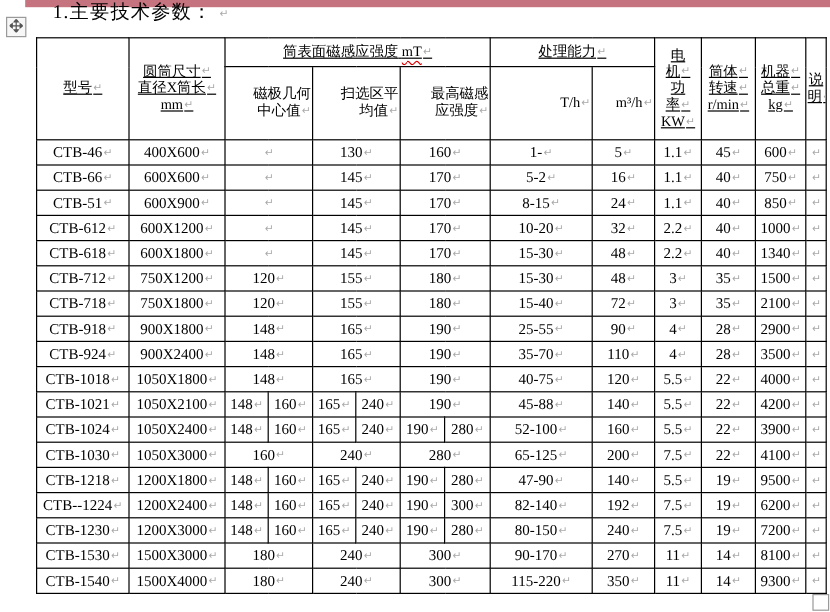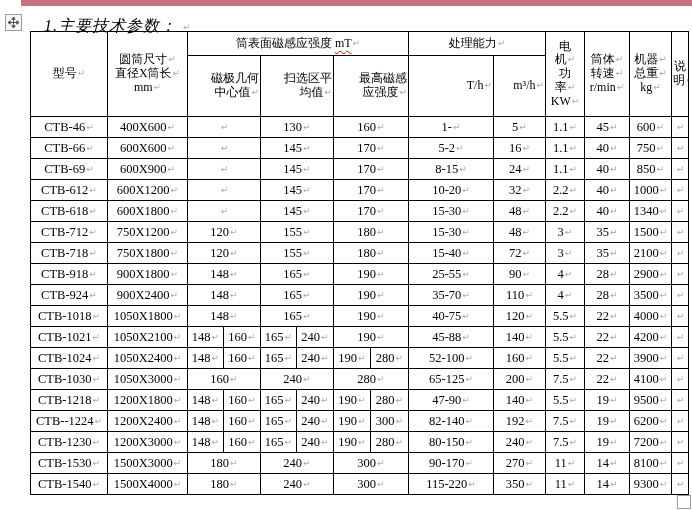--- a/index.html
+++ b/index.html
@@ -8,36 +8,36 @@
     background:#ffffff;
     font-family:"Liberation Serif","DejaVu Serif",serif;
     color:#000;
   }
   .accent-bar{position:absolute;left:21px;top:0;width:671px;height:6px;background:#c4737f;}
   .move-handle{
     position:absolute;left:5px;top:14px;width:15px;height:15px;
     border:1px solid #9a9a9a;background:#f7f7f7;
     display:flex;align-items:center;justify-content:center;
   }
-  .doc-title{position:absolute;left:44px;top:16px;font-size:16px;letter-spacing:1px;white-space:nowrap;font-style:italic;}
+  .doc-title{position:absolute;left:44px;top:0;font-size:16px;letter-spacing:1px;white-space:nowrap;}
   .pmark{
     color:#a9a9a9;font-size:9px;font-family:"DejaVu Sans",sans-serif;
     margin-left:1px;vertical-align:1px;font-weight:normal;
   }
   table.params{
     position:absolute;left:30px;top:31px;width:658px;
     border-collapse:collapse;table-layout:fixed;
   }
   table.params th, table.params td{
     border:1px solid #000;text-align:center;vertical-align:middle;
     padding:0 1px;overflow:hidden;white-space:nowrap;
   }
   table.params th{font-weight:normal;font-size:12px;line-height:1.15;}
   table.params td{font-size:12.5px;height:20px;line-height:1;}
-  tr.hdr-row-1 th{height:23px;}
+  tr.hdr-row-1 th{height:23px;text-decoration:underline;}
   tr.hdr-row-2 th{height:60px;text-align:right;}
   th.v-narrow{font-size:11.5px;line-height:1.08;}
   .squiggle{
     text-decoration-line:underline;text-decoration-style:wavy;
     text-decoration-color:#e00000;text-decoration-thickness:1px;
     text-underline-offset:3px;
   }
   .resize-handle{
     position:absolute;left:677px;top:495px;width:12px;height:12px;
     border:1px solid #9a9a9a;background:#fff;
@@ -152,21 +152,21 @@
         <td colspan="2"><span>145</span><span class="pmark">↵</span></td>
         <td colspan="2"><span>170</span><span class="pmark">↵</span></td>
         <td><span>5-2</span><span class="pmark">↵</span></td>
         <td><span>16</span><span class="pmark">↵</span></td>
         <td><span>1.1</span><span class="pmark">↵</span></td>
         <td><span>40</span><span class="pmark">↵</span></td>
         <td><span>750</span><span class="pmark">↵</span></td>
         <td><span></span><span class="pmark">↵</span></td>
       </tr>
       <tr>
-        <td><span>CTB-69</span><span class="pmark">↵</span></td>
+        <td><span>CTB-51</span><span class="pmark">↵</span></td>
         <td><span>600X900</span><span class="pmark">↵</span></td>
         <td colspan="2"><span></span><span class="pmark">↵</span></td>
         <td colspan="2"><span>145</span><span class="pmark">↵</span></td>
         <td colspan="2"><span>170</span><span class="pmark">↵</span></td>
         <td><span>8-15</span><span class="pmark">↵</span></td>
         <td><span>24</span><span class="pmark">↵</span></td>
         <td><span>1.1</span><span class="pmark">↵</span></td>
         <td><span>40</span><span class="pmark">↵</span></td>
         <td><span>850</span><span class="pmark">↵</span></td>
         <td><span></span><span class="pmark">↵</span></td>

